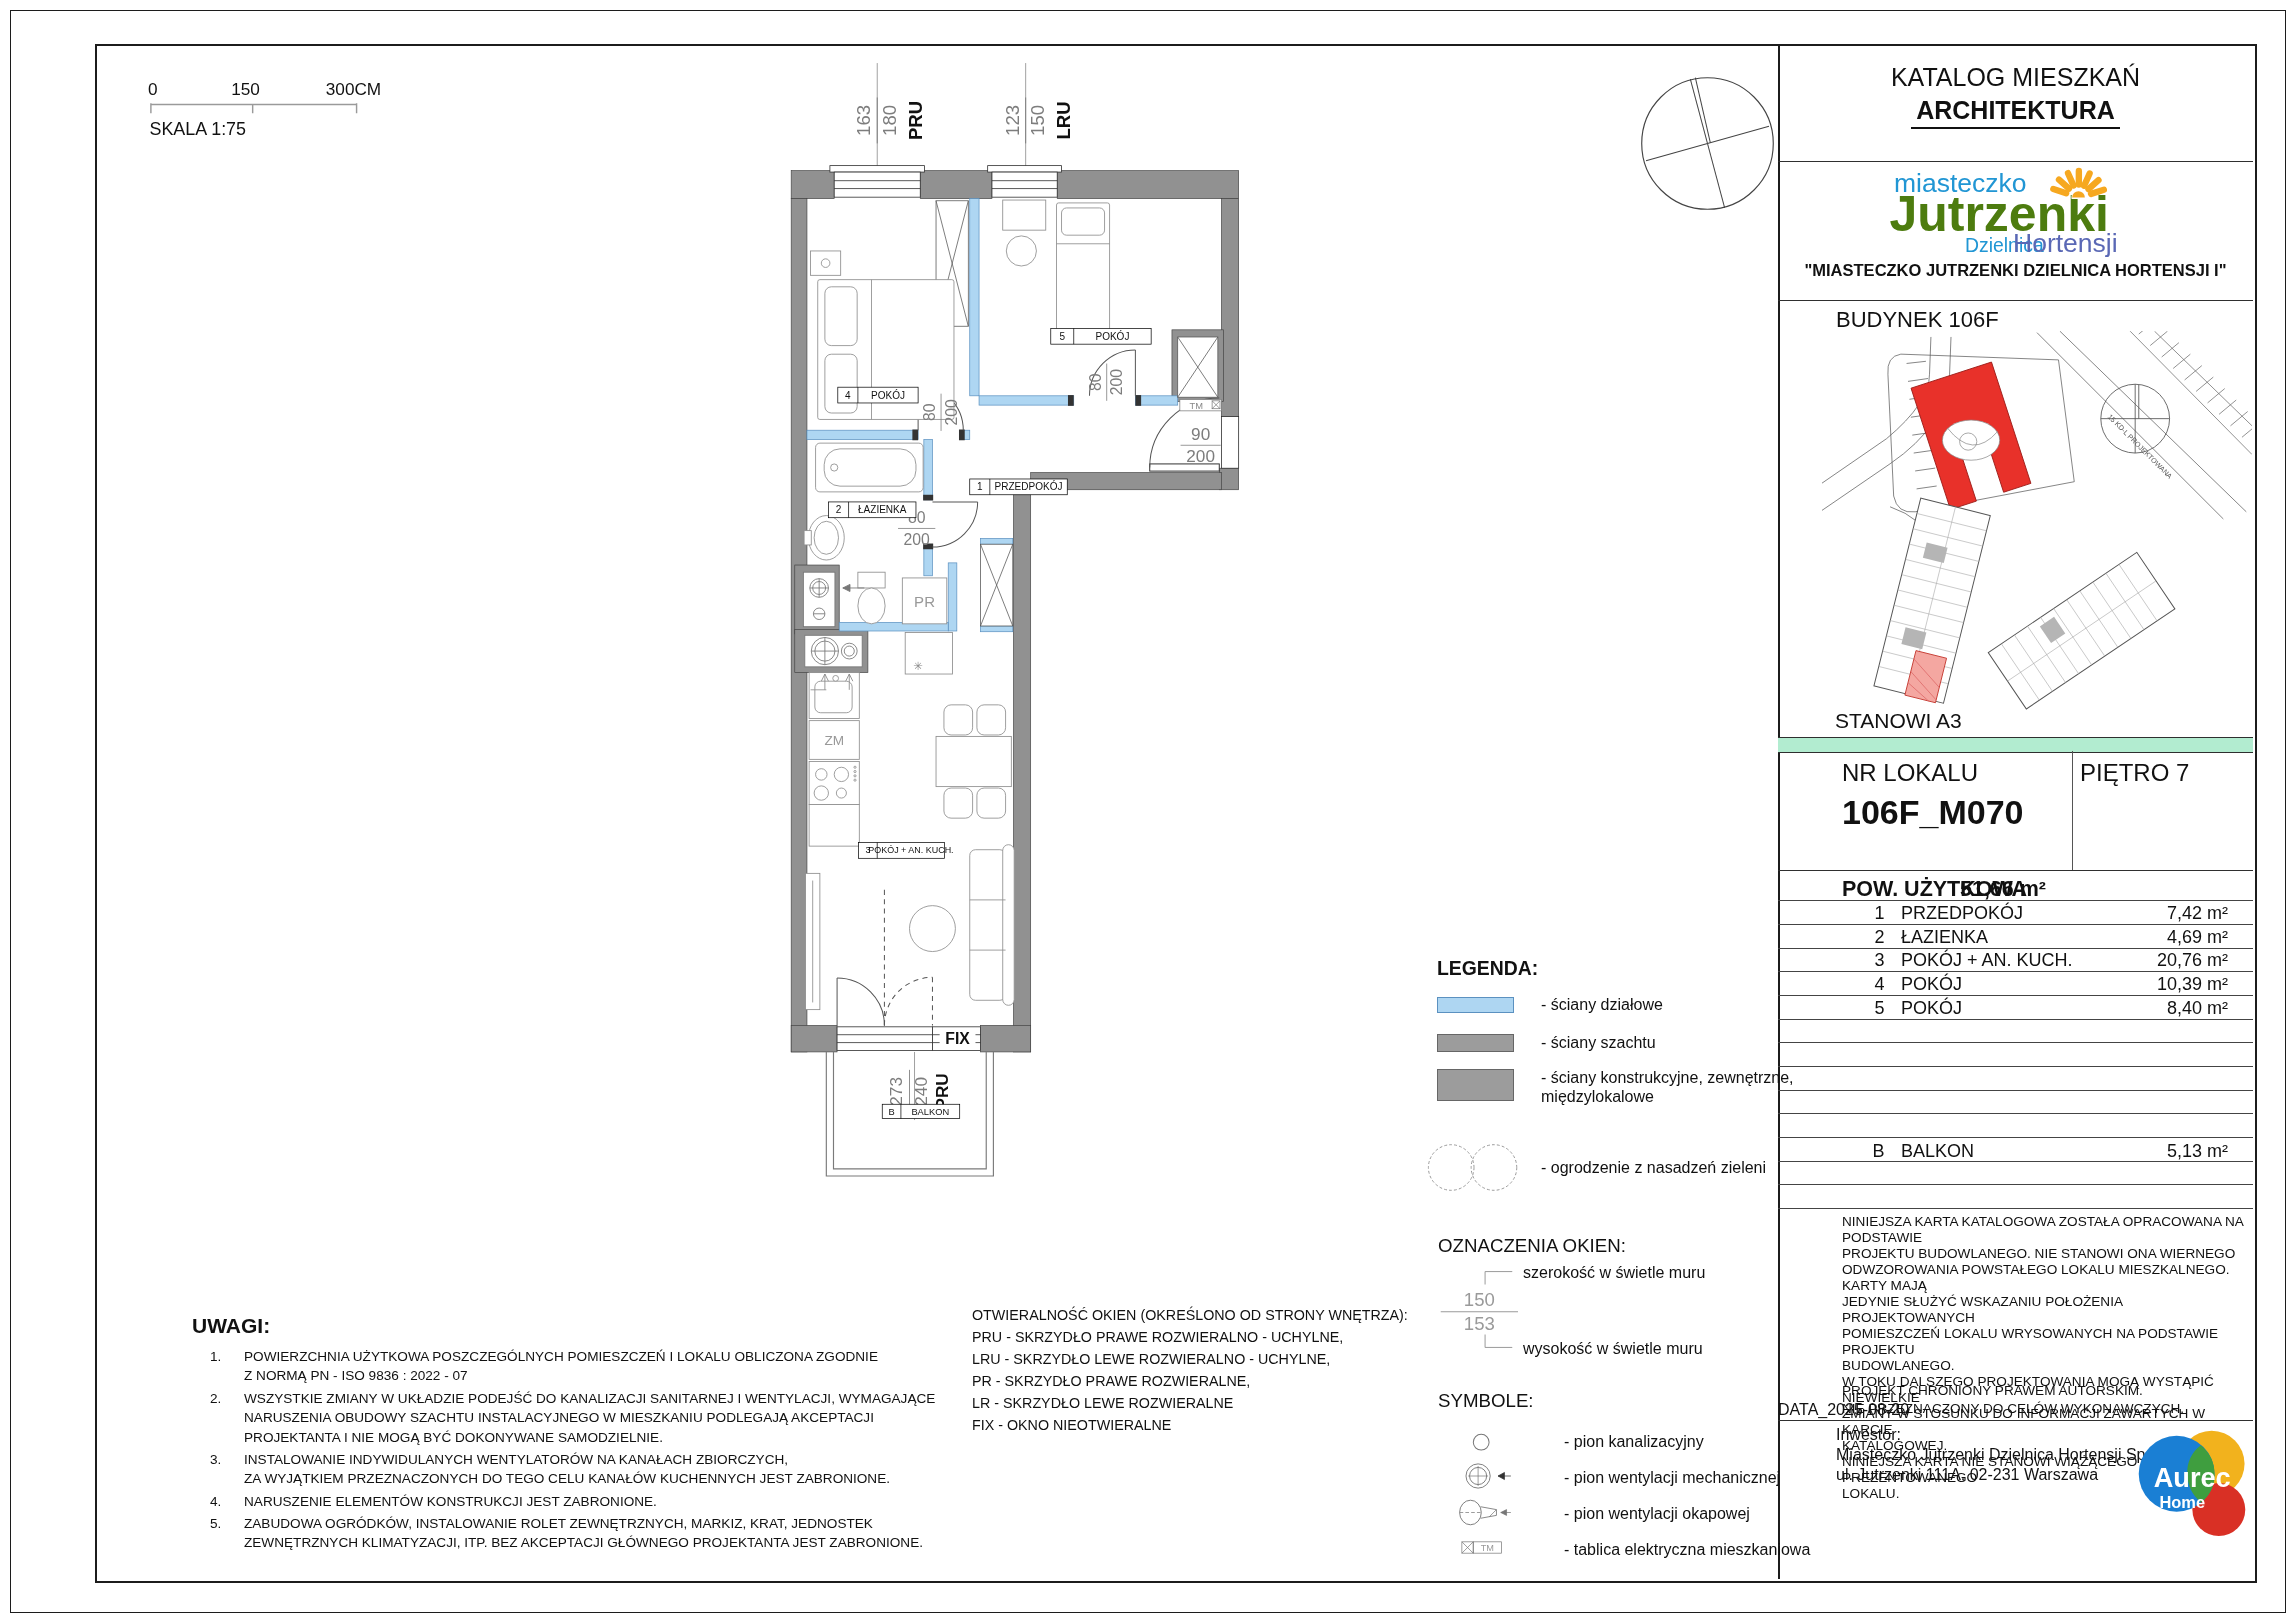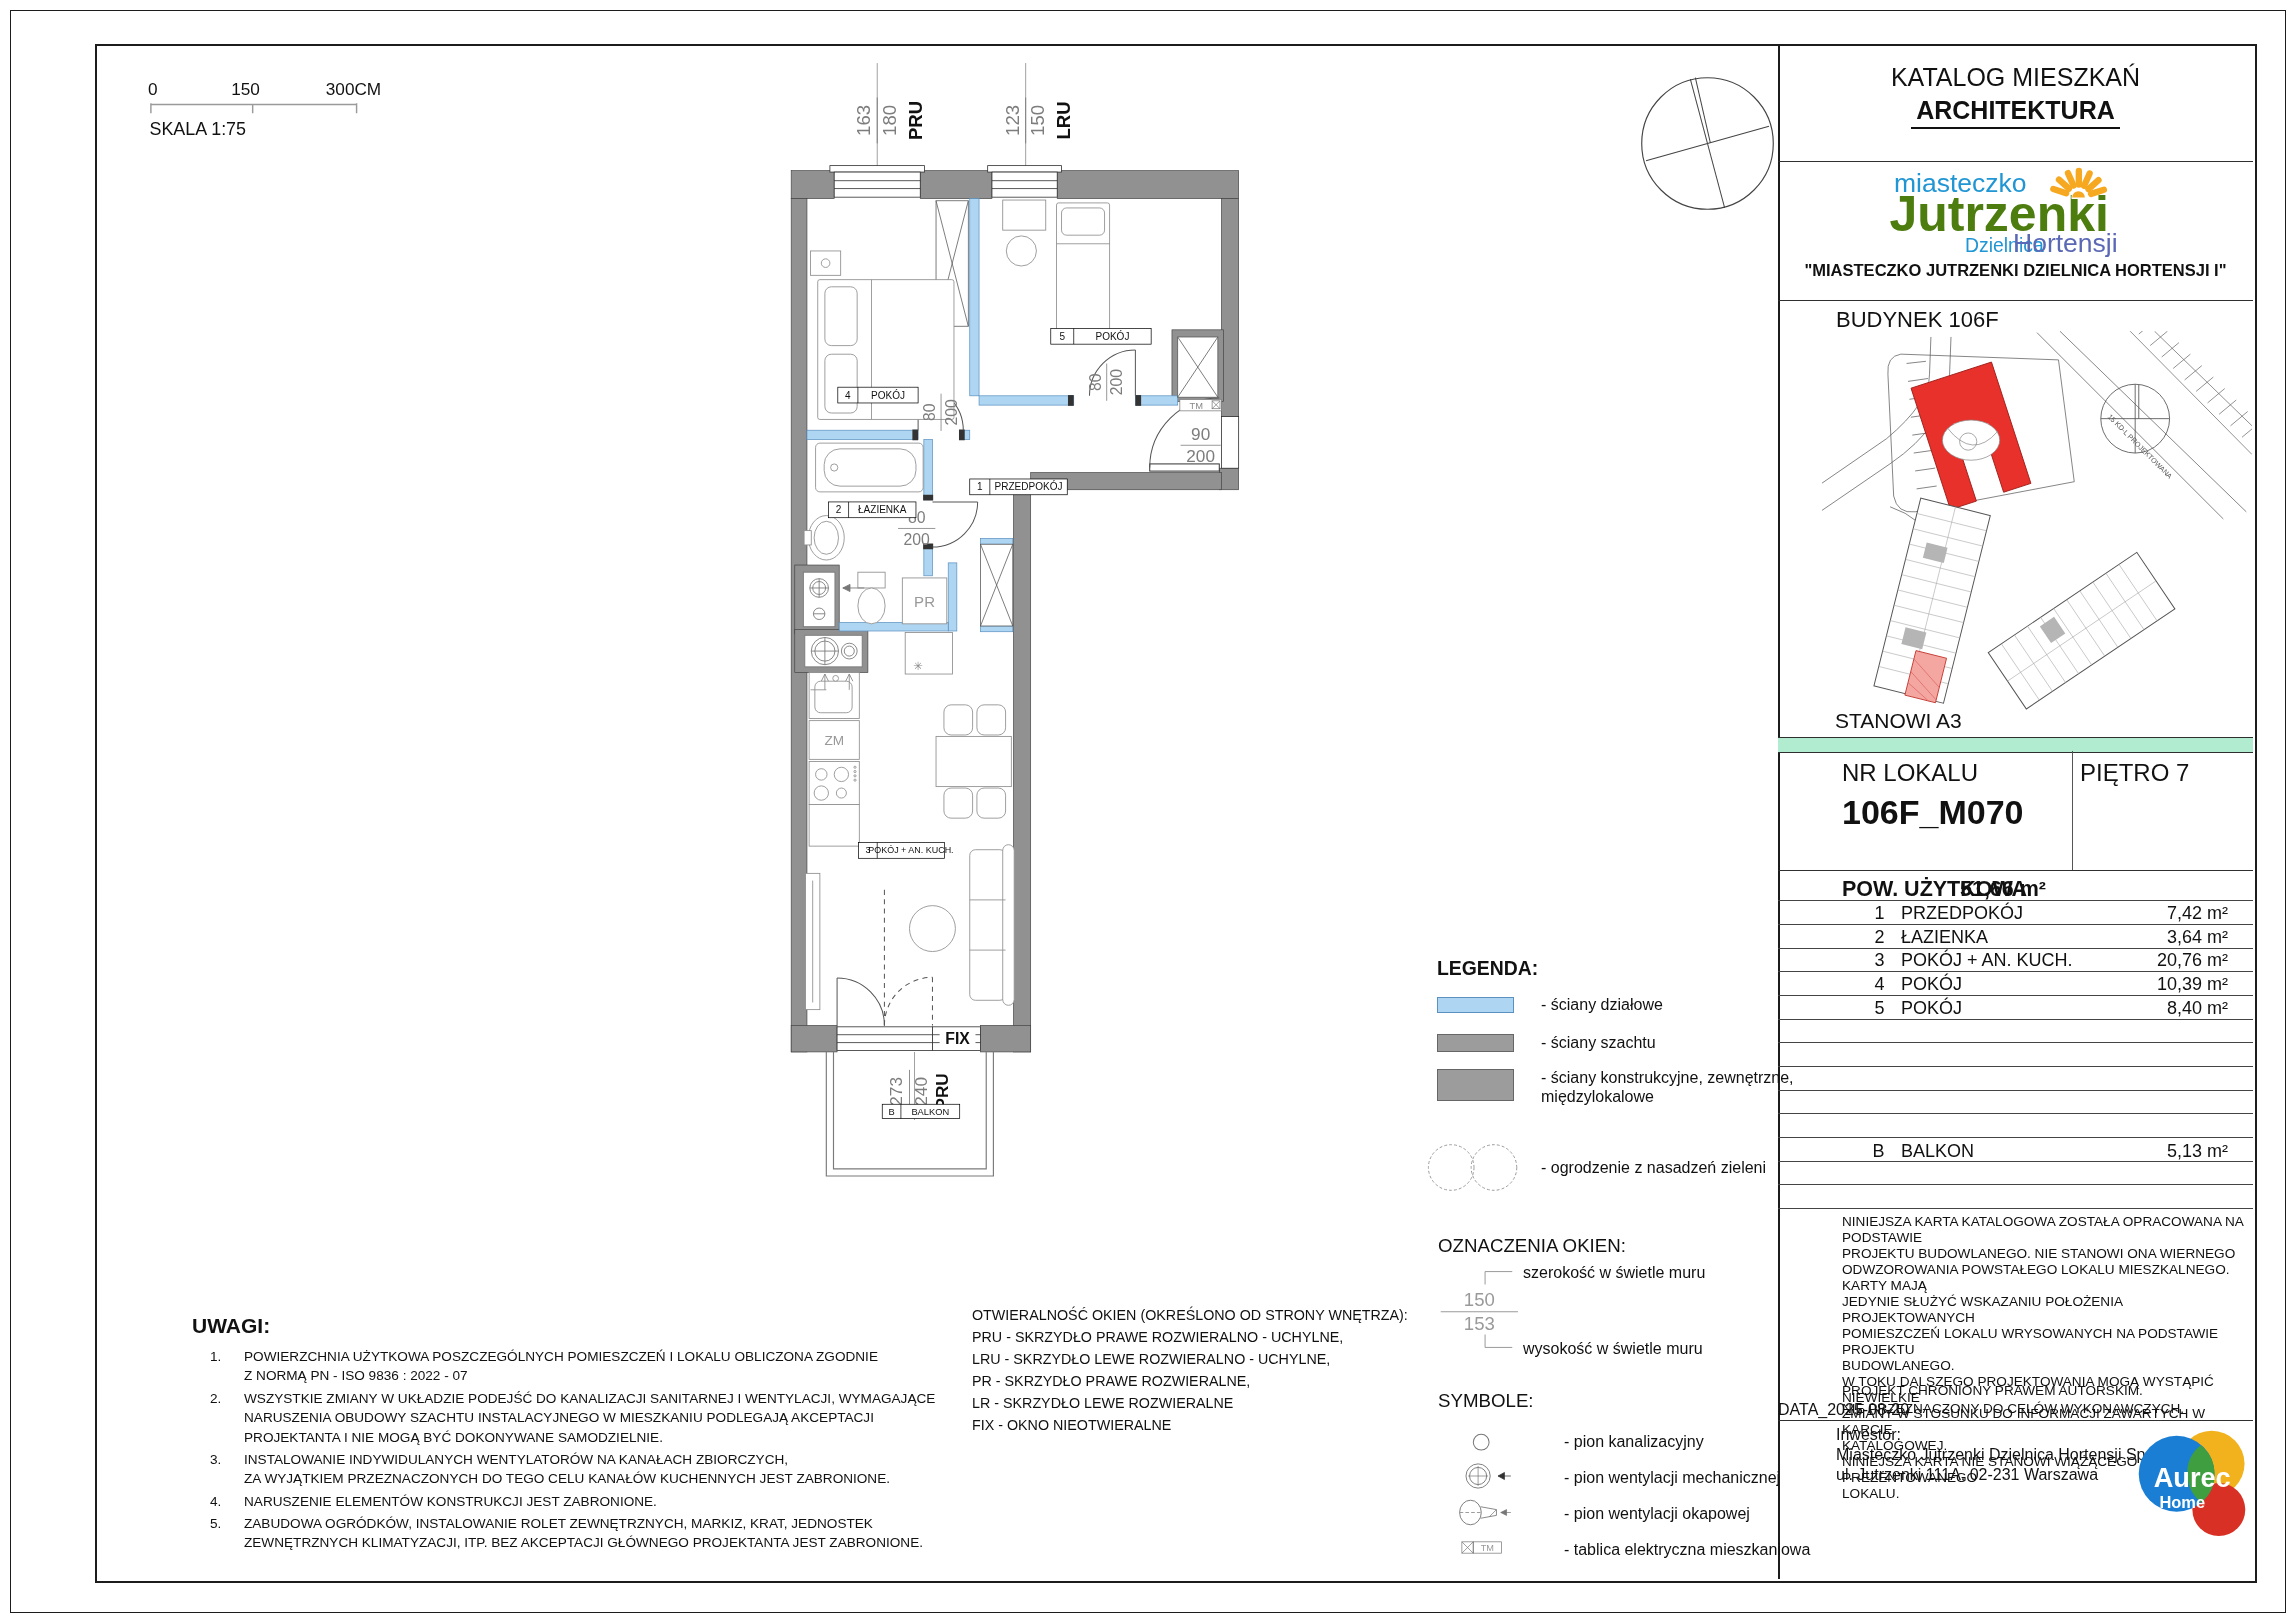--- a/index.html
+++ b/index.html
@@ -577,21 +577,21 @@
 
   <div class="abs" style="left:1778px;top:903px;width:475px;font-size:18px">
     <span class="abs" style="left:85px;width:21.5px;text-align:right">1</span>
     <span class="abs" style="left:123px">PRZEDPOKÓJ</span>
     <span class="abs" style="right:25px">7,42 m²</span>
   </div>
   <div class="hl thin" style="top:924px"></div>
   <div class="abs" style="left:1778px;top:927px;width:475px;font-size:18px">
     <span class="abs" style="left:85px;width:21.5px;text-align:right">2</span>
     <span class="abs" style="left:123px">ŁAZIENKA</span>
-    <span class="abs" style="right:25px">3,64 m²</span>
+    <span class="abs" style="right:25px">4,69 m²</span>
   </div>
   <div class="hl thin" style="top:948px"></div>
   <div class="abs" style="left:1778px;top:950px;width:475px;font-size:18px">
     <span class="abs" style="left:85px;width:21.5px;text-align:right">3</span>
     <span class="abs" style="left:123px">POKÓJ + AN. KUCH.</span>
     <span class="abs" style="right:25px">20,76 m²</span>
   </div>
   <div class="hl thin" style="top:971px"></div>
   <div class="abs" style="left:1778px;top:974px;width:475px;font-size:18px">
     <span class="abs" style="left:85px;width:21.5px;text-align:right">4</span>

